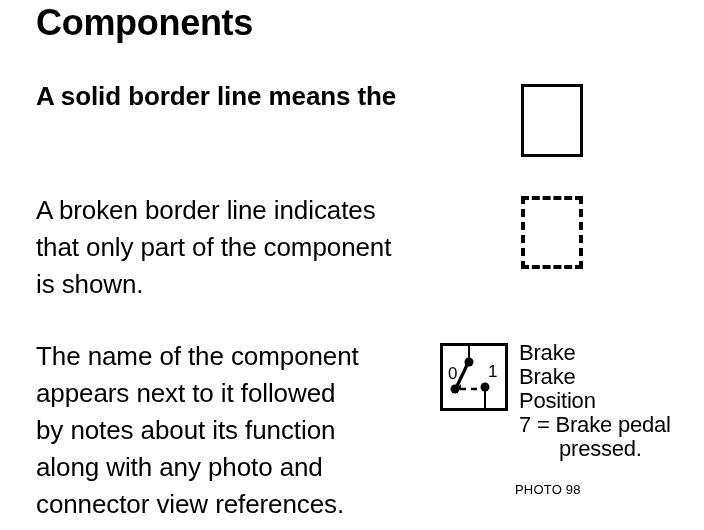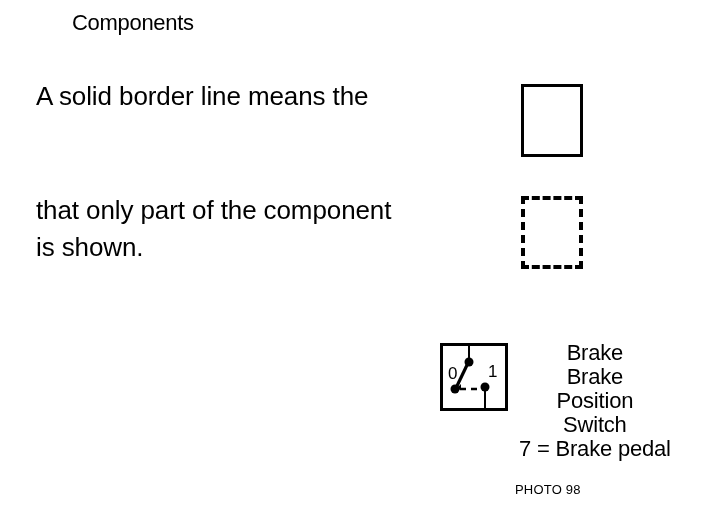--- a/index.html
+++ b/index.html
@@ -17,39 +17,38 @@
     height: 530px;
     background: #ffffff;
     overflow: hidden;
   }
 
   
   .slide-title {
     position: absolute;
     left: 36px;
     top: 6px;
-    font-size: 22px;
-    font-weight: normal;
+    font-size: 36px;
+    font-weight: bold;
     letter-spacing: -0.3px;
     line-height: 34px;
     white-space: nowrap;
-    margin-left: 36px;
   }
 
   
   .body-block {
     position: absolute;
     left: 36px;
     font-size: 26px;
     line-height: 37px;
     letter-spacing: -0.1px;
   }
   .body-block .ln { display: block; white-space: nowrap; }
 
-  #para-1 { top: 78px; }
+  #para-1 { top: 78px; font-weight: bold; }
   #para-2 { top: 192px; }
   #para-3 { top: 338px; }
 
   
   .sample-box {
     position: absolute;
     left: 521px;
     width: 62px;
     height: 73px;
     box-sizing: border-box;
@@ -79,21 +78,21 @@
 
   
   #component-caption {
     position: absolute;
     left: 519px;
     top: 341px;
     font-size: 22px;
     line-height: 24px;
     letter-spacing: -0.2px;
   }
-  #component-caption .ln { display: block; white-space: nowrap; text-align: center; }
+  #component-caption .ln { display: block; white-space: nowrap; }
   #component-caption .ln.indent { padding-left: 40px; }
 
   #photo-ref {
     position: absolute;
     left: 515px;
     top: 480px;
     font-size: 13px;
     line-height: 19px;
     letter-spacing: 0.2px;
     white-space: nowrap;
@@ -104,24 +103,32 @@
 
 <div id="slide">
 
   <div class="slide-title">Components</div>
 
   <div class="body-block" id="para-1">
     <span class="ln">A solid border line means the</span>
   </div>
 
   <div class="body-block" id="para-2">
+    <span class="ln">A broken border line indicates</span>
     <span class="ln">that only part of the component</span>
     <span class="ln">is shown.</span>
   </div>
 
+  <div class="body-block" id="para-3">
+    <span class="ln">The name of the component</span>
+    <span class="ln">appears next to it followed</span>
+    <span class="ln">by notes about its function</span>
+    <span class="ln">along with any photo and</span>
+    <span class="ln">connector view references.</span>
+  </div>
 
   <div class="sample-box" id="solid-box"></div>
 
   <div class="sample-box" id="broken-box"></div>
 
   <div id="switch-symbol">
     <svg viewBox="0 0 62 62" xmlns="http://www.w3.org/2000/svg">
 
       <line x1="26" y1="0" x2="26" y2="15" stroke="#000000" stroke-width="2"></line>
 
@@ -141,19 +148,19 @@
 
       <text x="5" y="33" font-family="Liberation Sans, sans-serif" font-size="17" fill="#000000">0</text>
       <text x="45" y="31" font-family="Liberation Sans, sans-serif" font-size="17" fill="#000000">1</text>
     </svg>
   </div>
 
   <div id="component-caption">
     <span class="ln">Brake</span>
     <span class="ln">Brake</span>
     <span class="ln">Position</span>
-    <span class="ln">Switch</span>
     <span class="ln">7 = Brake pedal</span>
+    <span class="ln indent">pressed.</span>
   </div>
 
   <div id="photo-ref">PHOTO 98</div>
 
 </div>
 
 </body></html>

